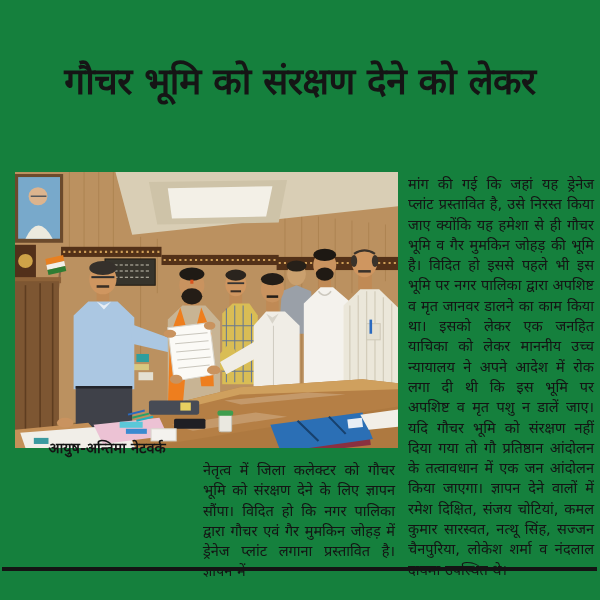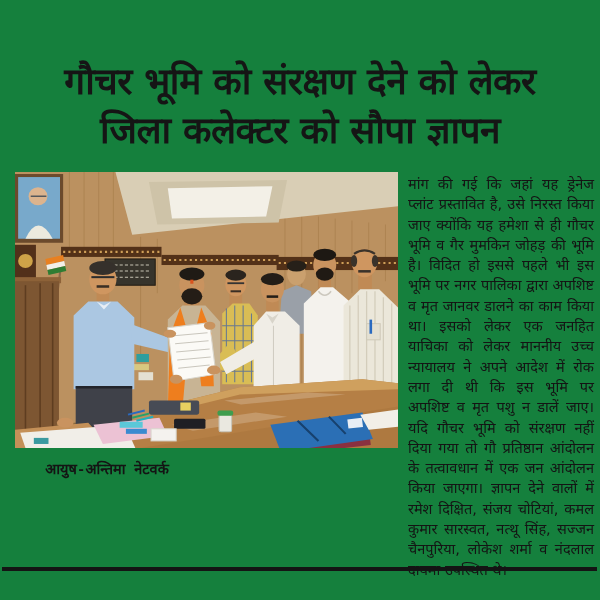--- a/index.html
+++ b/index.html
@@ -16,34 +16,33 @@
   }
   .headline span{display:block;}
   .photo{
     position:absolute;left:15px;top:172px;width:383px;height:276px;margin:0;
     background:#bb9160;overflow:hidden;
   }
   .photo svg{display:block;}
   .col{position:absolute;font-size:14.5px;line-height:20.3px;}
   .col p{margin:0;text-align:justify;text-justify:inter-word;}
   .col-right{left:408px;top:174px;width:186px;}
-  .col-left{left:17px;top:460px;width:180px;font-family:Liberation Mono, monospace;}
+  .col-left{left:17px;top:438px;width:180px;}
   .col-mid{left:203px;top:460px;width:192px;}
   .network{text-align:center !important;font-weight:700;}
   .dateline{font-weight:700;}
   .rule{position:absolute;left:2px;top:567px;width:595px;height:4px;background:#141414;}
 </style>
 </head>
 <body>
 
 <div class="sheet">
 
   <h1 class="headline">
     <span>गौचर भूमि को संरक्षण देने को लेकर</span>
-    <span>जिला कलेक्टर को सौपा ज्ञापन</span>
   </h1>
 
   <figure class="photo">
     <svg viewBox="0 0 366 273" width="383" height="276" preserveAspectRatio="none">
 
       <rect x="0" y="0" width="366" height="273" fill="#bb9160"></rect>
       <g stroke="#a37a47" stroke-width="1" opacity="0.55">
         <line x1="52" y1="0" x2="52" y2="76"></line>
           <line x1="66" y1="0" x2="66" y2="76"></line>
         <line x1="80" y1="0" x2="80" y2="76"></line>
@@ -250,15 +249,18 @@
   </figure>
 
   <div class="col col-right">
     <p>मांग की गई कि जहां यह ड्रेनेज प्लांट प्रस्तावित है, उसे निरस्त किया जाए क्योंकि यह हमेशा से ही गौचर भूमि व गैर मुमकिन जोहड़ की भूमि है। विदित हो इससे पहले भी इस भूमि पर नगर पालिका द्वारा अपशिष्ट व मृत जानवर डालने का काम किया था। इसको लेकर एक जनहित याचिका को लेकर माननीय उच्च न्यायालय ने अपने आदेश में रोक लगा दी थी कि इस भूमि पर अपशिष्ट व मृत पशु न डालें जाए। यदि गौचर भूमि को संरक्षण नहीं दिया गया तो गौ प्रतिष्ठान आंदोलन के तत्वावधान में एक जन आंदोलन किया जाएगा। ज्ञापन देने वालों में रमेश दिक्षित, संजय चोटियां, कमल कुमार सारस्वत, नत्थू सिंह, सज्जन चैनपुरिया, लोकेश शर्मा व नंदलाल दायमा उपस्थित थे।</p>
   </div>
 
   <div class="col col-left">
     <p class="network">आयुष-अन्तिमा नेटवर्क</p>
   </div>
 
+  <div class="col col-mid">
+    <p>नेतृत्व में जिला कलेक्टर को गौचर भूमि को संरक्षण देने के लिए ज्ञापन सौंपा। विदित हो कि नगर पालिका द्वारा गौचर एवं गैर मुमकिन जोहड़ में ड्रेनेज प्लांट लगाना प्रस्तावित है। ज्ञापन में</p>
+  </div>
 
   <div class="rule"></div>
 </div>
 
 </body></html>

